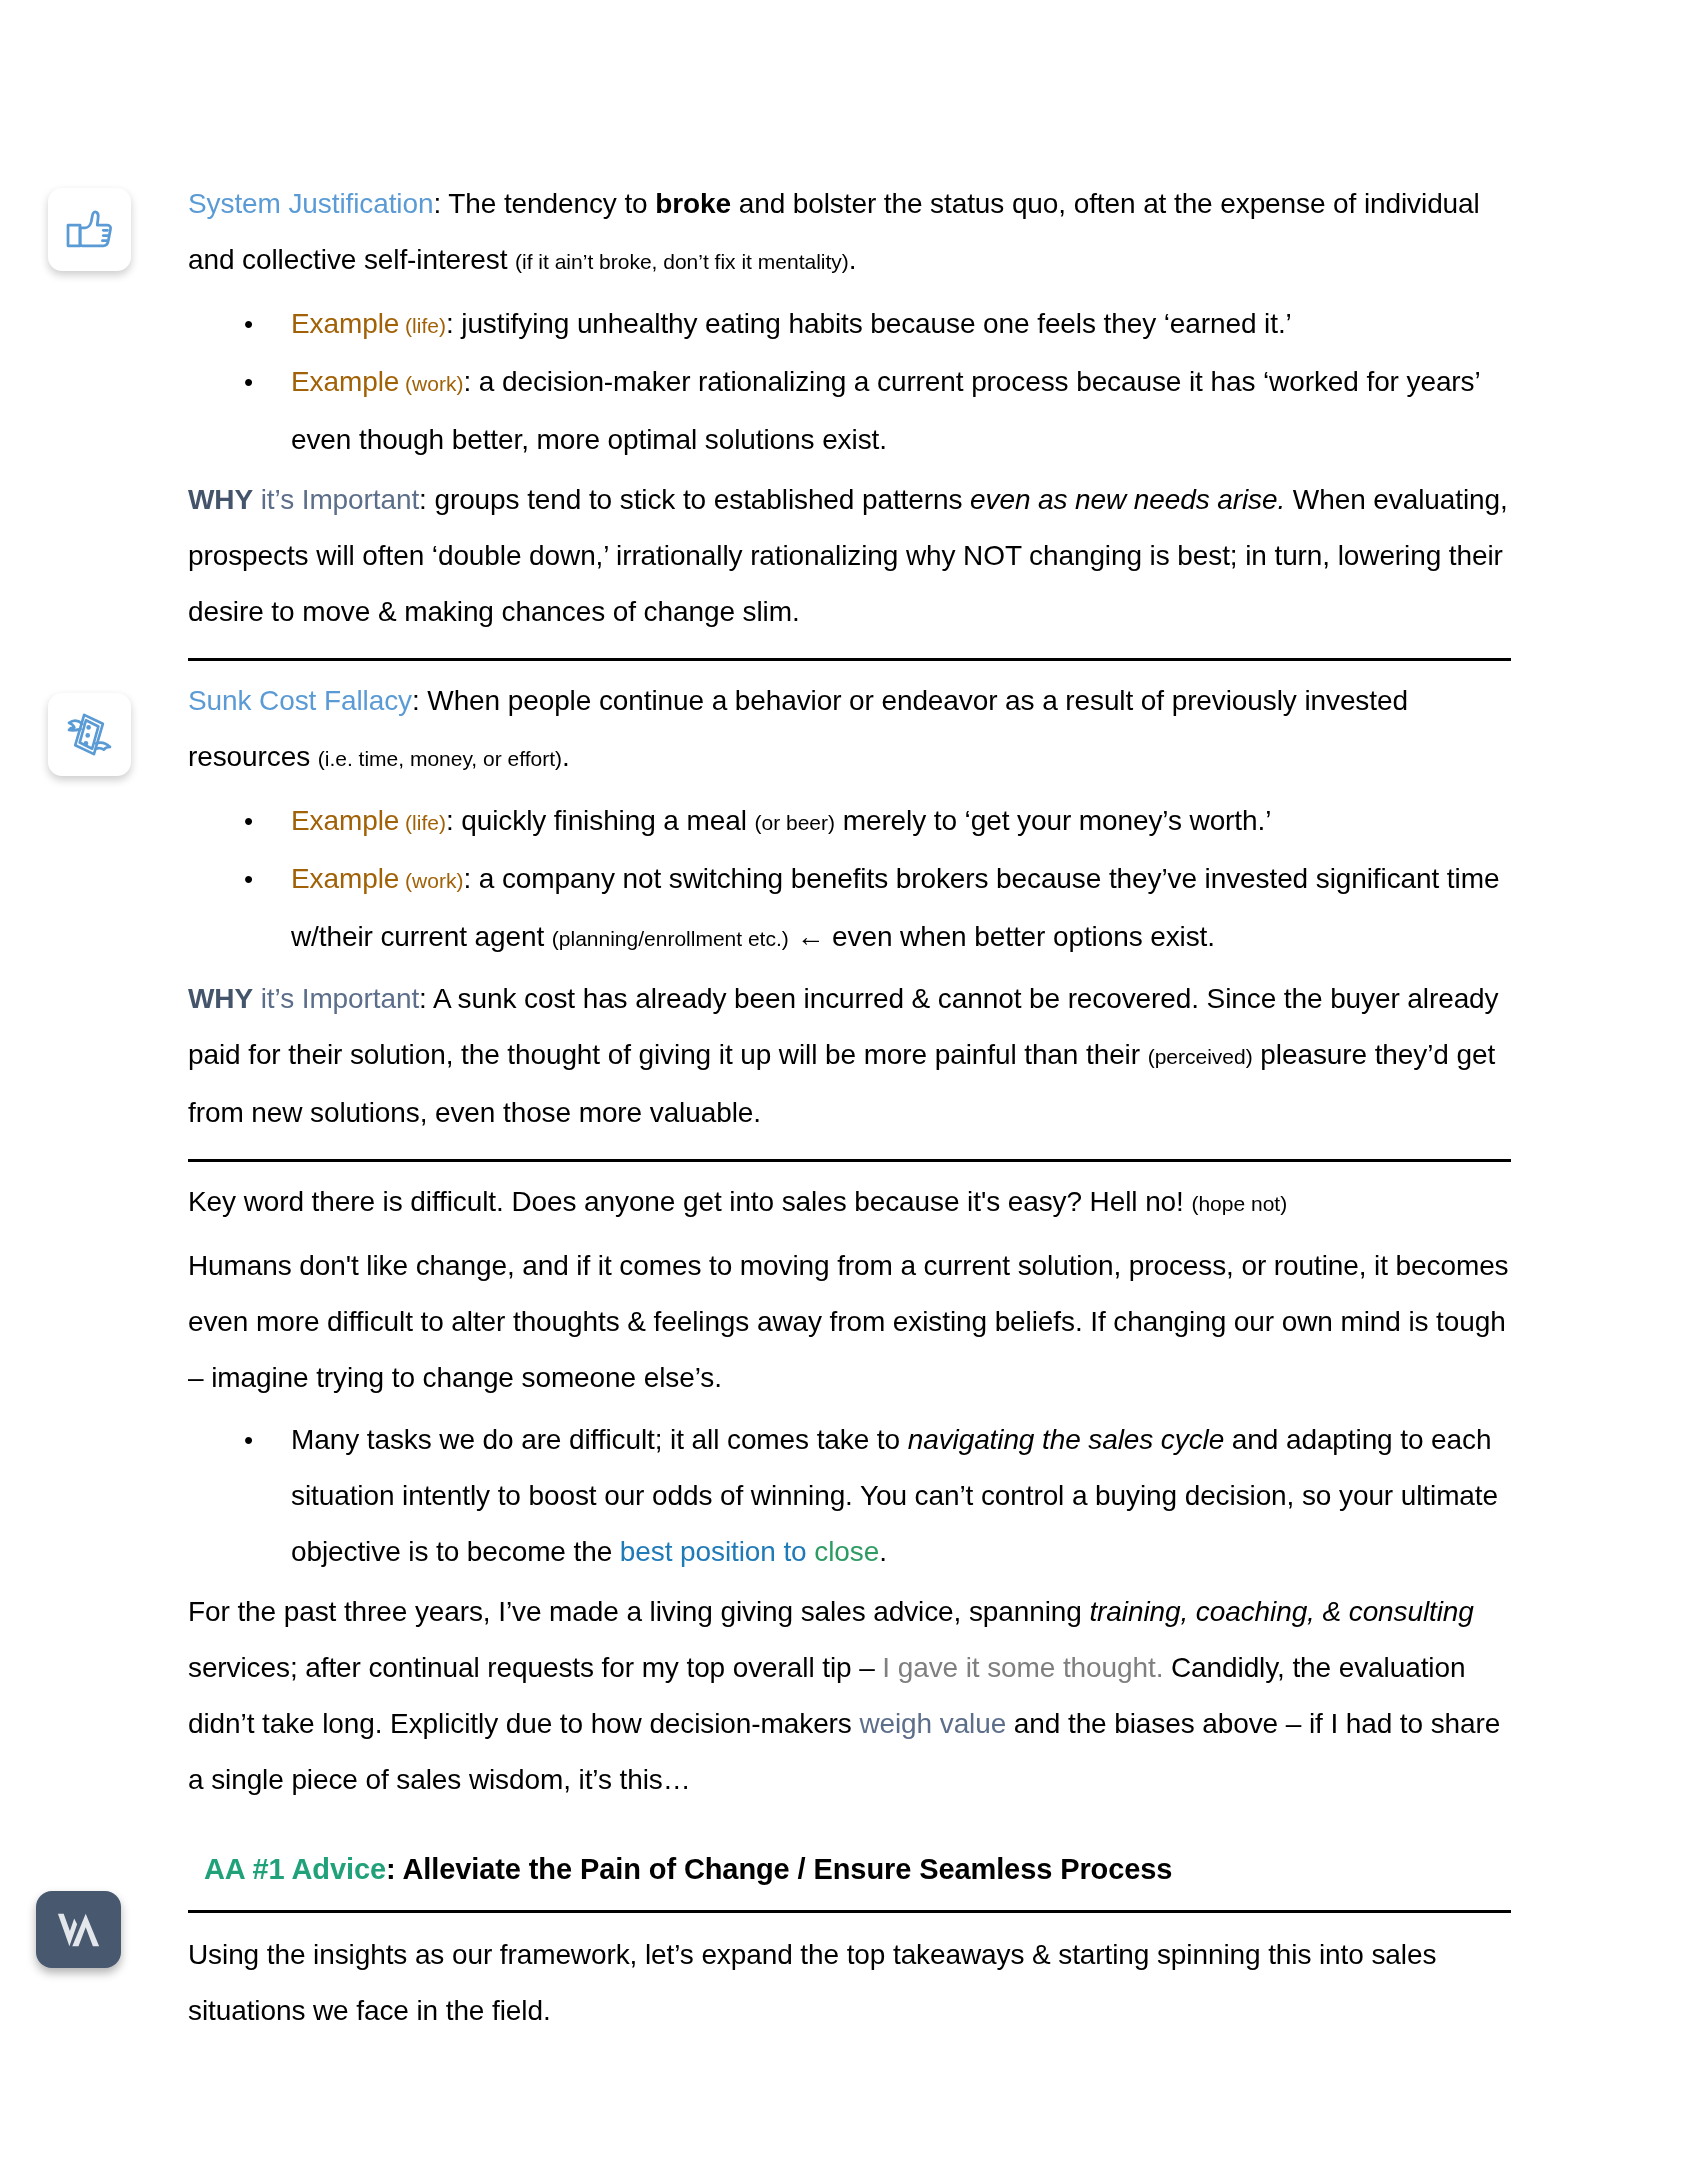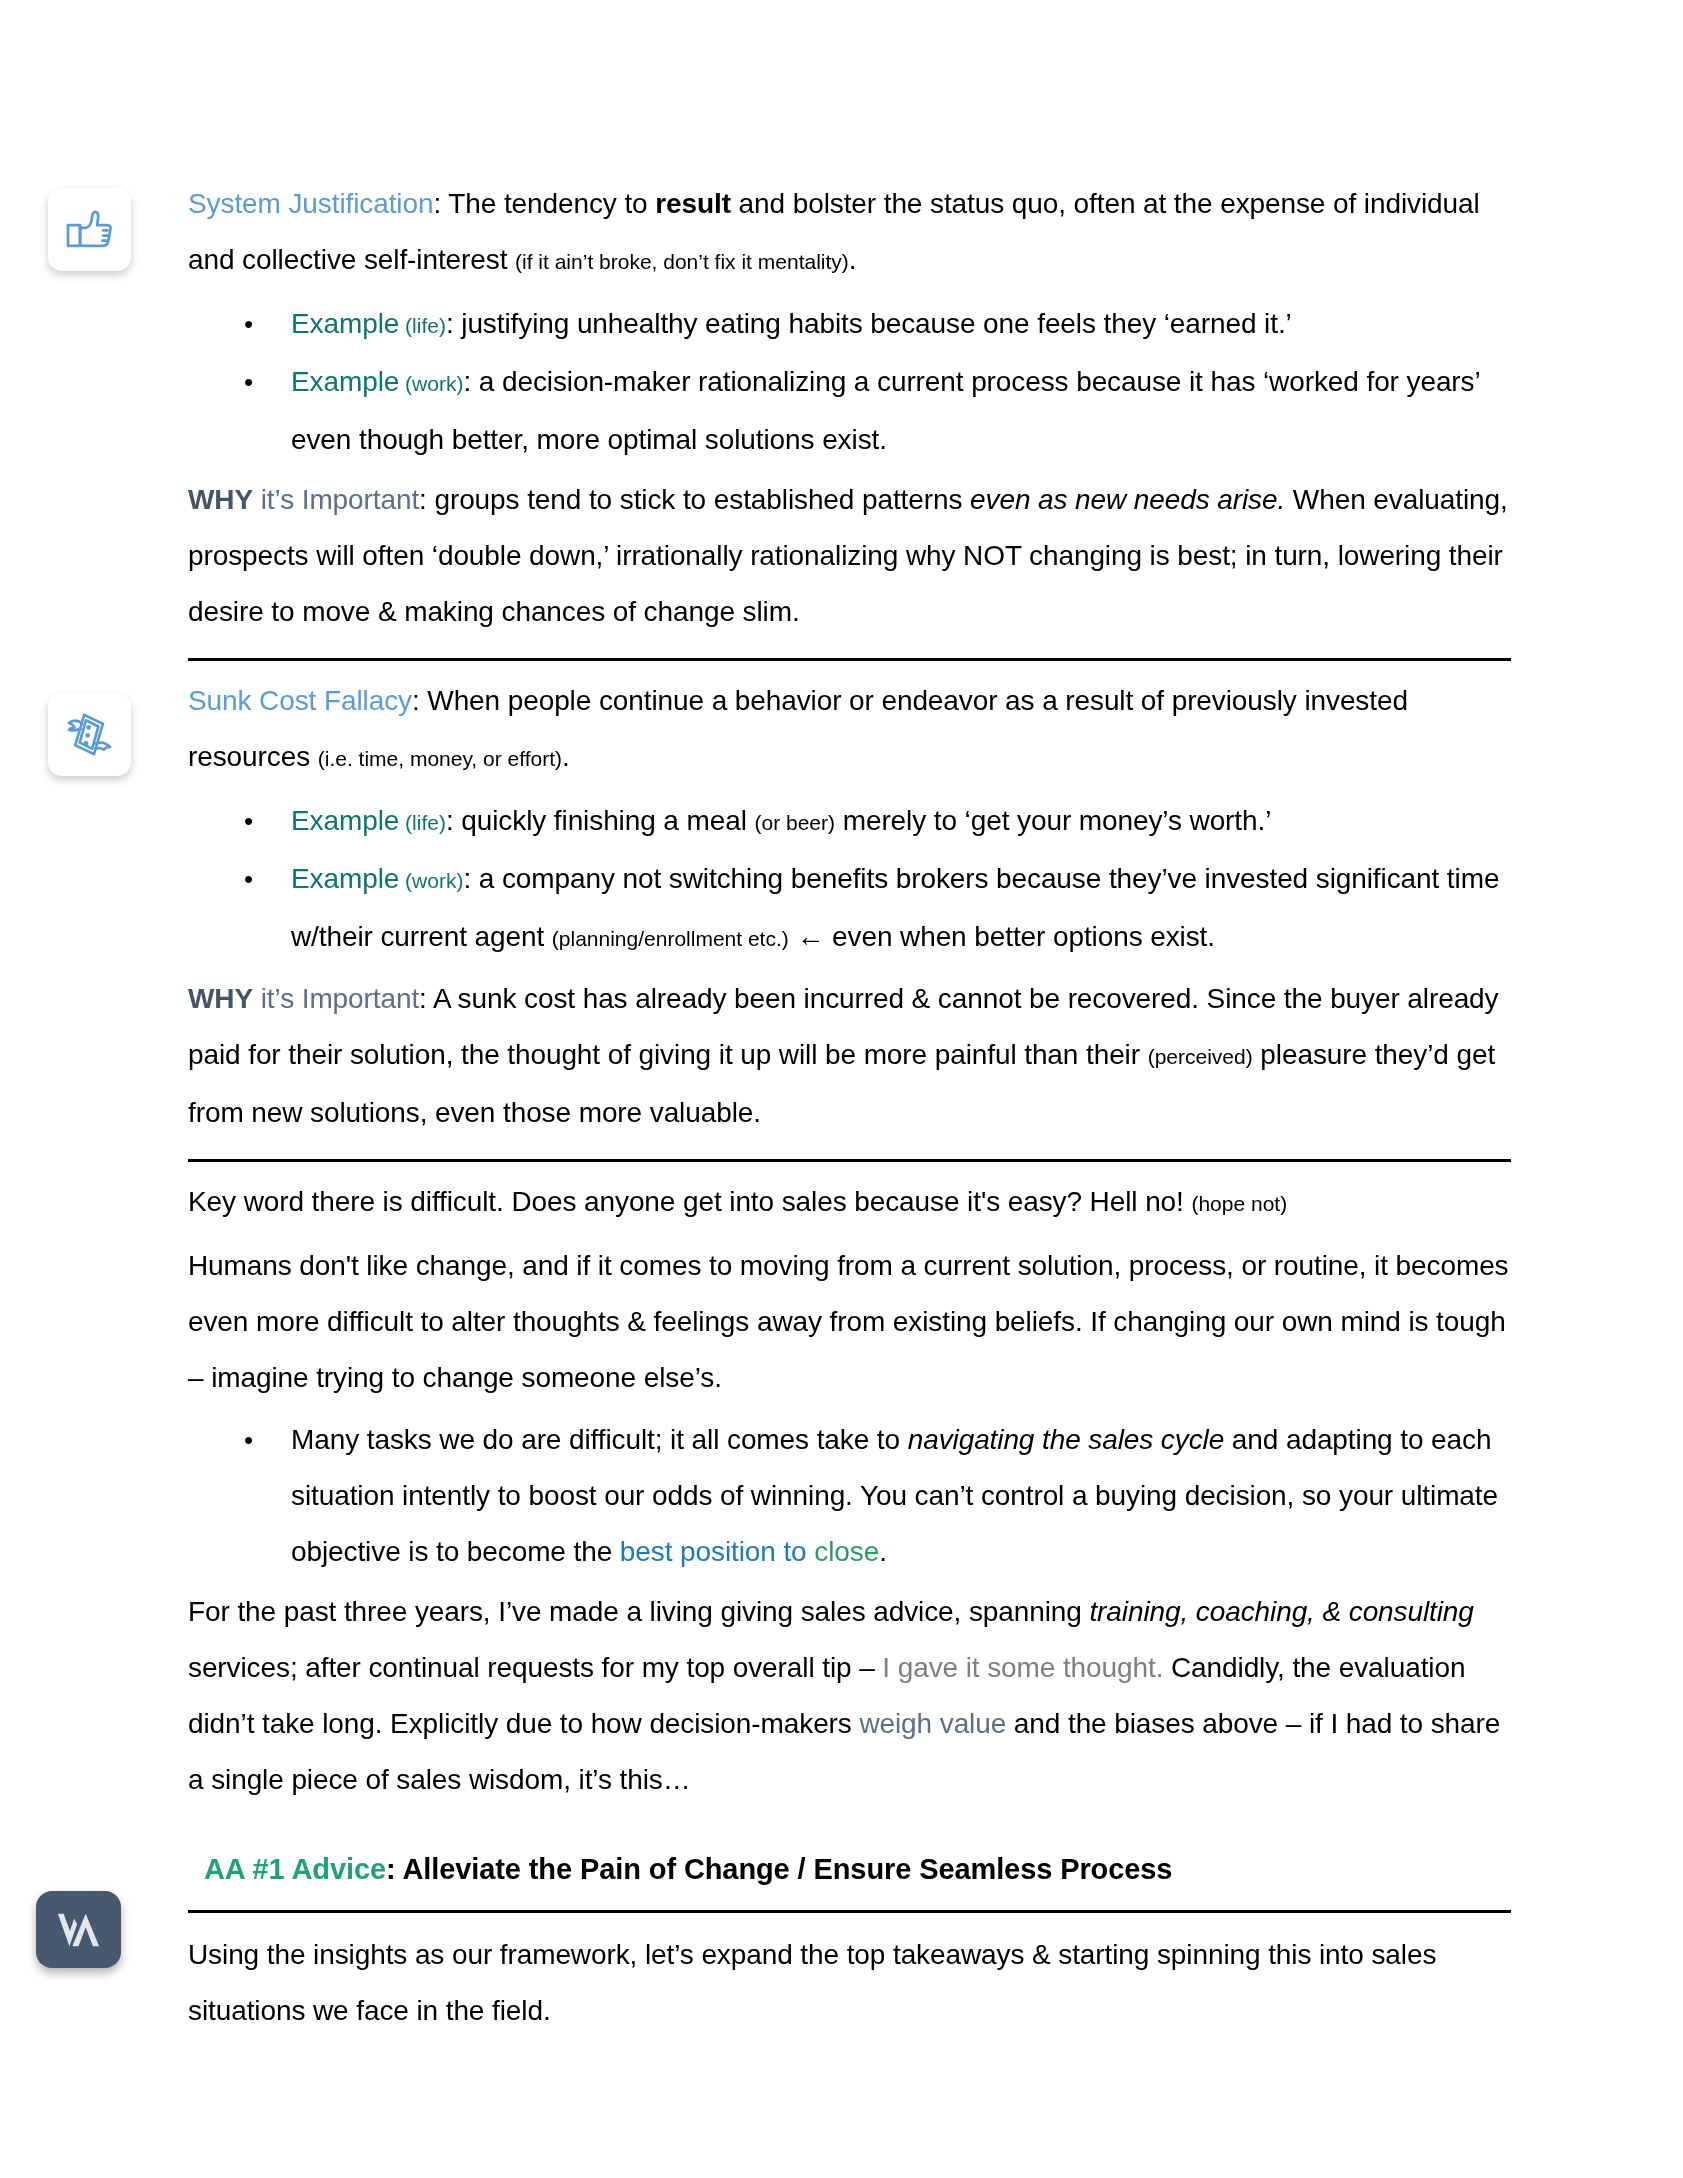--- a/index.html
+++ b/index.html
@@ -71,21 +71,21 @@
     color: #5B9BD5;
     font-weight: 400;
   }
   .b { font-weight: 700; }
   .i { font-style: italic; }
   .small {
     font-size: 21px;
     letter-spacing: 0;
   }
   .gray { color: #7F7F7F; }
-  .brown { color: #0f766e; }
+  .brown { color: #a16207; }
   .why-head { color: #44546A; font-weight: 700; }
   .why-sub  { color: #5C6E8A; font-weight: 400; }
   .slate    { color: #5C6E8A; }
   .linkblue { color: #1F7AB8; }
   .linkgreen{ color: #2E9B63; }
   .green    { color: #21A179; }
 
   
   ul.bullets {
     list-style: none;
@@ -158,21 +158,21 @@
     <svg width="50" height="46" viewBox="0 0 52 48" fill="none">
       <path d="M4 7 L16 41 L24 18 L21 12 L16.5 25 L10 7 Z" fill="#E3E7EC"></path>
       <path d="M33 7 L47 41 L40.5 41 L33 21 L25.5 41 L19 41 Z" fill="#E3E7EC"></path>
     </svg>
   </div>
 
   <div class="content">
 
     <div class="section">
 
-      <p class="para"><span class="lead-blue">System Justification</span><span>: The tendency to </span><span class="b">result</span><span> and bolster the status quo, often at the expense of individual and collective self-interest </span><span class="small">(if it ain’t broke, don’t fix it mentality)</span><span>.</span></p>
+      <p class="para"><span class="lead-blue">System Justification</span><span>: The tendency to </span><span class="b">broke</span><span> and bolster the status quo, often at the expense of individual and collective self-interest </span><span class="small">(if it ain’t broke, don’t fix it mentality)</span><span>.</span></p>
 
       <ul class="bullets">
         <li><span class="brown">Example</span><span class="brown small"> (life)</span><span>: justifying unhealthy eating habits because one feels they ‘earned it.’</span></li>
         <li><span class="brown">Example</span><span class="brown small"> (work)</span><span>: a decision-maker rationalizing a current process because it has ‘worked for years’ even though better, more optimal solutions exist.</span></li>
       </ul>
 
       <p class="para"><span class="why-head">WHY</span><span class="why-sub"> it’s Important</span><span>: groups tend to stick to established patterns </span><span class="i">even as new needs arise.</span><span> When evaluating, prospects will often ‘double down,’ irrationally rationalizing why NOT changing is best; in turn, lowering their desire to move &amp; making chances of change slim.</span></p>
     </div>
 
     <div class="rule"></div>

